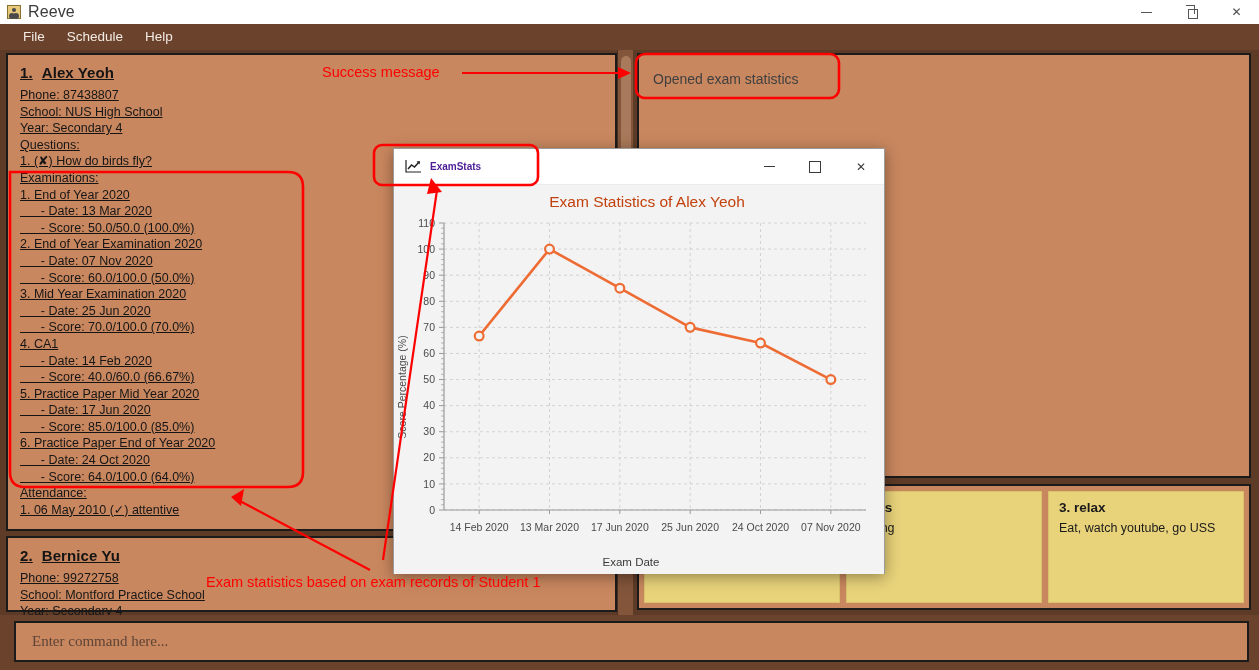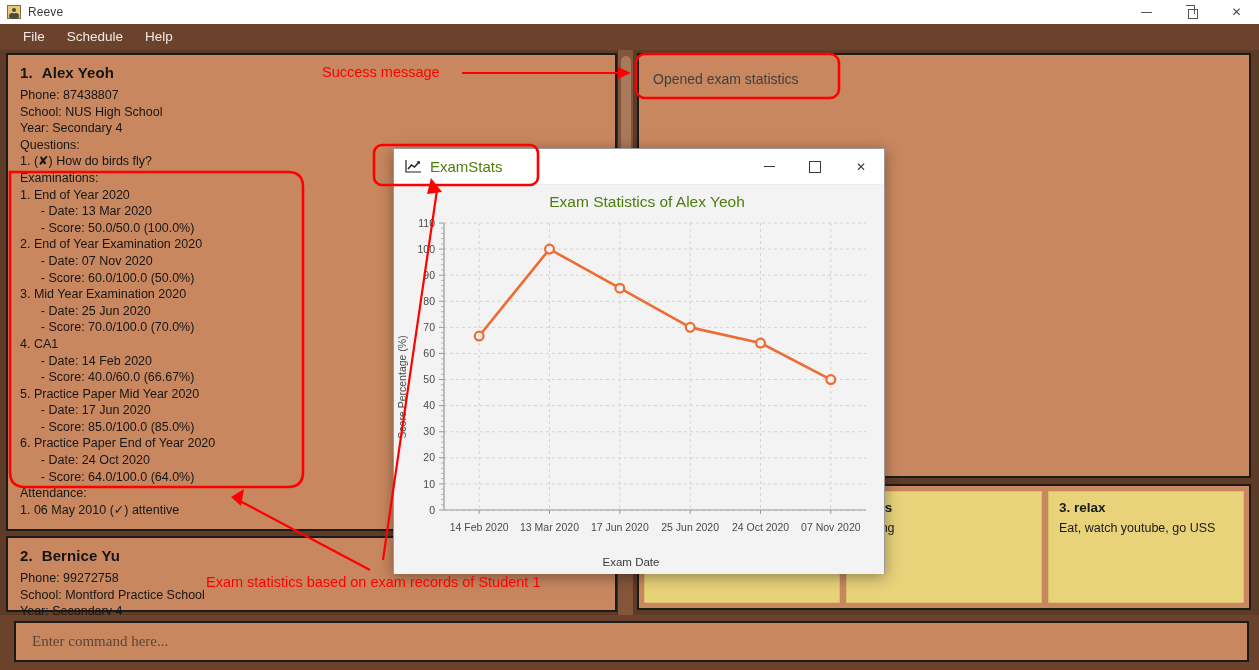--- a/index.html
+++ b/index.html
@@ -26,21 +26,21 @@
     width: 14px; height: 14px; margin-left: 7px; margin-right: 7px;
     background: #e8c87a; border: 1px solid #8a7030;
     position: relative; flex: none;
   }
   .titlebar .appicon::after {
     content: ""; position: absolute; left: 4px; top: 2px;
     width: 4px; height: 4px; border-radius: 50%; background: #4a4a4a;
     box-shadow: -2px 6px 0 1px #4a4a4a, 2px 6px 0 1px #4a4a4a;
   }
   .titlebar .apptitle {
-    font-size: 12px; color: #3b3b3b; letter-spacing: .1px;
+    font-size: 16px; color: #3b3b3b; letter-spacing: .1px;
   }
   .wincontrols {
     position: absolute; right: 0; top: 0; height: 24px;
     display: flex; align-items: stretch;
   }
   .wincontrols div {
     width: 45px; display: flex; align-items: center; justify-content: center;
     color: #4a4a4a; font-size: 12px;
   }
   .wc-min::before { content: ""; display: block; width: 11px; height: 1px; background: #555; }
@@ -84,20 +84,21 @@
     background: #5e3b26;
     padding: 3px 0 0 6px;
     position: relative;
   }
   .studentcard {
     background: #c9875f;
     border: 2px solid #1b1b1b;
     margin-bottom: 5px;
     padding: 9px 0 8px 12px;
     color: #141414;
+    text-decoration: underline;
   }
   .card1 { height: 478px; }
   .card2 { height: 76px; }
   .sname {
     font-size: 15px; font-weight: bold; color: #141414;
     margin-bottom: 6px; letter-spacing: .1px;
   }
   .sname .num { margin-right: 9px; }
   .sline { font-size: 12.5px; line-height: 16.6px; color: #161616; white-space: pre; }
 
@@ -170,39 +171,39 @@
   }
   .dlgbar {
     height: 36px; background: #ffffff;
     display: flex; align-items: center;
     border-bottom: 1px solid #ececec;
   }
   .dlgicon {
     width: 17px; height: 15px; margin-left: 11px; margin-right: 8px;
     flex: none;
   }
-  .dlgtitle { font-size: 15px; color: #4d7c0f; }
+  .dlgtitle { font-size: 10px; color: #4c1d95; font-weight: bold; }
   .dlgctrl { margin-left: auto; display: flex; height: 36px; }
   .dlgctrl div {
     width: 46px; display: flex; align-items: center; justify-content: center;
     color: #3a3a3a; font-size: 12px;
   }
   .dc-min::before { content: ""; display: block; width: 11px; height: 1px; background: #3a3a3a; }
   .dc-max::before {
     content: ""; display: block; width: 10px; height: 10px; border: 1px solid #3a3a3a;
   }
   .dc-close { font-size: 16px; font-weight: 300; }
 
   .chartarea {
     position: relative; width: 100%; height: 389px;
     background: #f3f3f3;
   }
   .charttitle {
     position: absolute; left: 16px; right: 0; top: 8px;
-    text-align: center; font-size: 15.5px; color: #4d7c0f;
+    text-align: center; font-size: 15.5px; color: #c2410c;
   }
   .ylabel {
     position: absolute; left: 8px; top: 196px;
     transform: rotate(-90deg) translate(-50%, 0);
     transform-origin: left center;
     font-size: 10.5px; color: #4a4a4a; white-space: nowrap;
   }
   .xlabel {
     position: absolute; left: 0; right: 16px; bottom: 6px;
     text-align: center; font-size: 11.5px; color: #3a3a3a;

